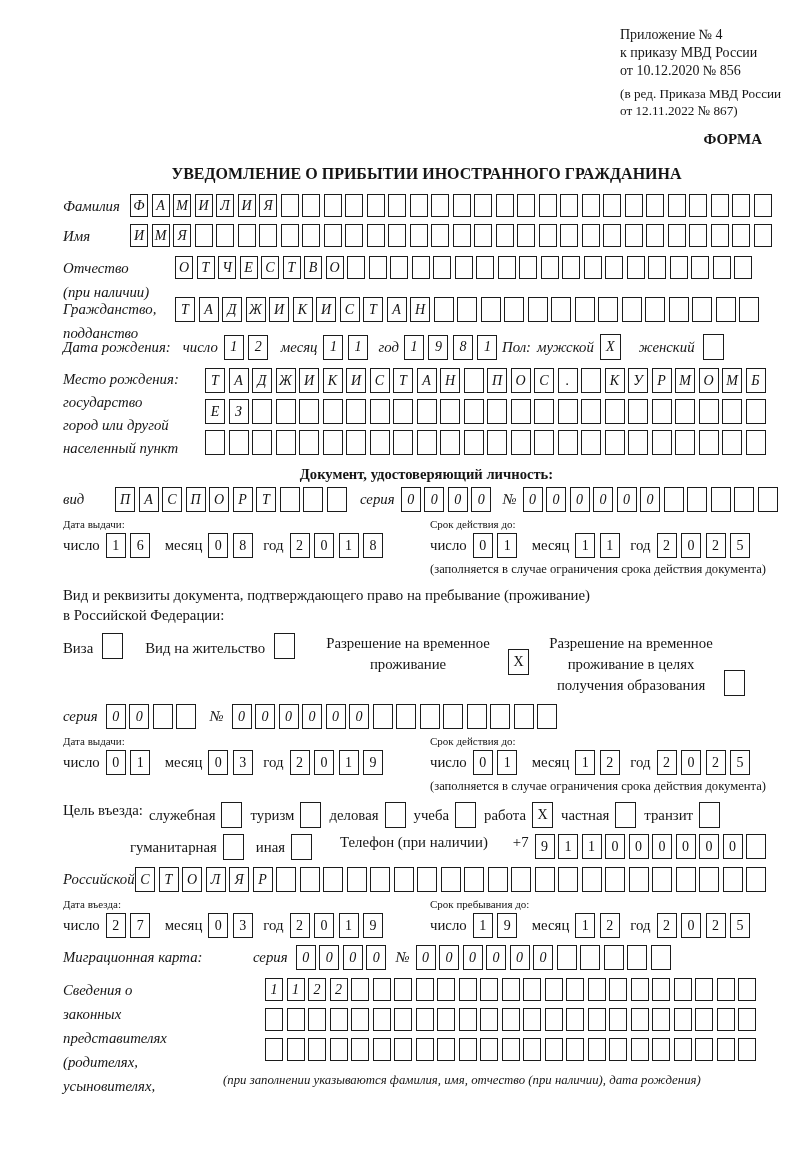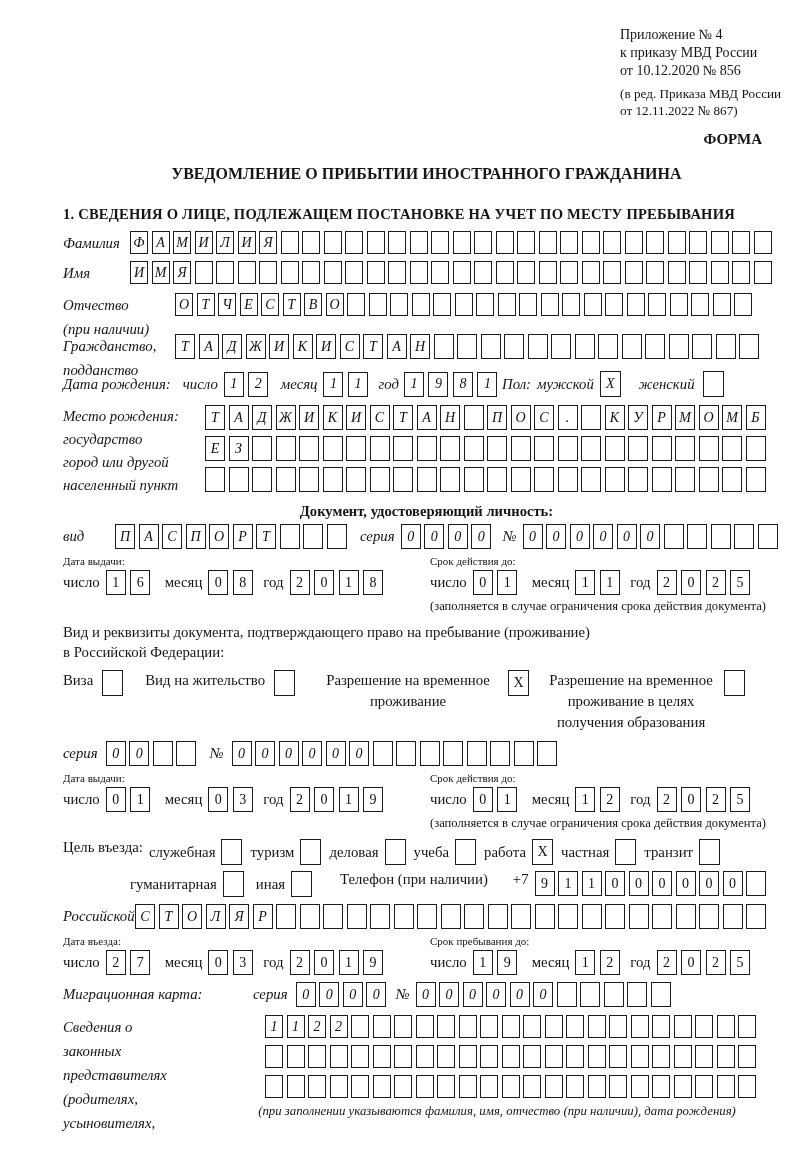--- a/index.html
+++ b/index.html
@@ -48,31 +48,31 @@
 
   .date-cols { display:flex; }
   .dcol-l { width:345px; flex-shrink:0; }
   .dcol-r { flex:1; padding-left:22px; }
   .date-head { text-align:left; font-size:11px; margin-bottom:3px; }
   .date-fields { display:flex; align-items:center; font-size:14.8px; white-space:nowrap; }
   .dlabel { margin-right:6px; }
   .note { font-size:12.6px; margin-top:4px; white-space:nowrap; }
 
   .opts { display:flex; align-items:flex-start; font-size:14.8px; }
-  .opt { display:flex; align-items:flex-start; }
+  .opt { display:flex; align-items:flex-end; }
   .opt-label { line-height:21px; }
   .opt-label.center { text-align:center; }
   .opt .checkbox { margin-left:9px; }
   .wop3 { width:182px; } .wop4 { width:168px; }
 
   .purposes { display:flex; font-size:14.8px; white-space:nowrap; }
   .pitem { display:flex; align-items:center; }
   .pitem .checkbox { margin-left:6px; }
 
-  .legal-note { font-size:12.8px; margin-top:6px; margin-left:-42px; width:548px; text-align:center; white-space:nowrap; }
+  .legal-note { font-size:12.8px; margin-top:12px; margin-left:-42px; width:548px; white-space:nowrap; }
 </style>
 </head>
 <body>
 
 <div class="page">
 
   <div class="annex">
     <div>Приложение № 4</div>
     <div>к приказу МВД России</div>
     <div>от 10.12.2020 № 856</div>
@@ -81,21 +81,20 @@
       <div>от 12.11.2022 № 867)</div>
     </div>
   </div>
 
   <div class="forma">ФОРМА</div>
 
   <div class="title">
     <div>УВЕДОМЛЕНИЕ О ПРИБЫТИИ ИНОСТРАННОГО ГРАЖДАНИНА</div>
   </div>
 
-  <div class="sec-head">1. СВЕДЕНИЯ О ЛИЦЕ, ПОДЛЕЖАЩЕМ ПОСТАНОВКЕ НА УЧЕТ ПО МЕСТУ ПРЕБЫВАНИЯ</div>
 
   <div class="frow mt8">
     <span class="lbl w67">Фамилия</span>
     <span class="cells">
         <span class="cell-sm">Ф</span>
         <span class="cell-sm">А</span>
         <span class="cell-sm">М</span>
         <span class="cell-sm">И</span>
         <span class="cell-sm">Л</span>
         <span class="cell-sm">И</span>

